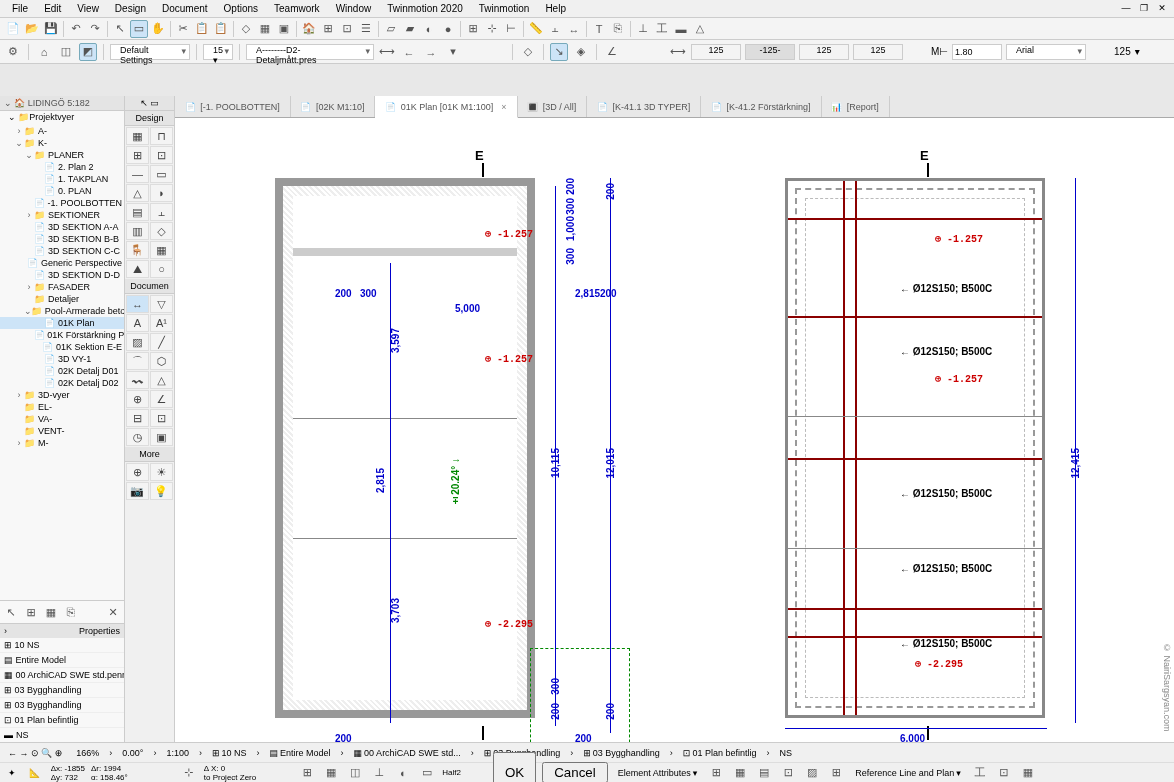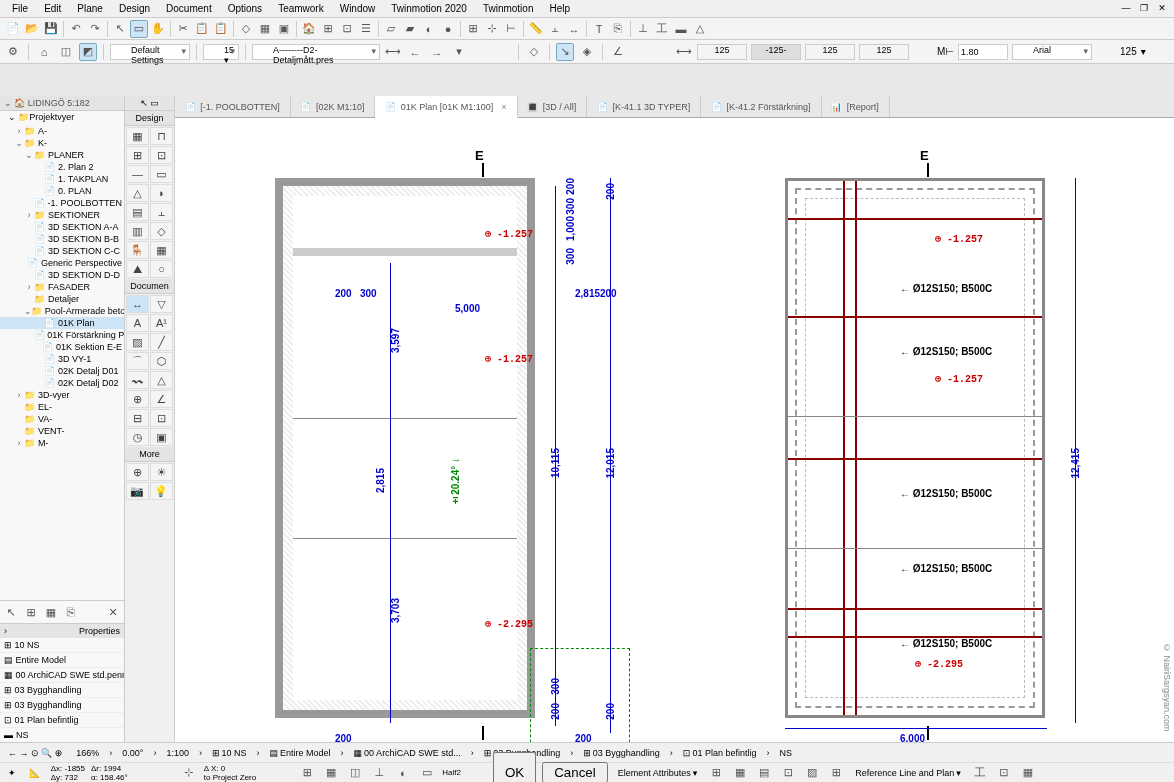--- a/index.html
+++ b/index.html
@@ -39,34 +39,34 @@
 .rebar { position: absolute; color: #000; font-weight: bold; font-size: 10px; }
 .section-mark { position: absolute; font-weight: bold; font-size: 13px; }
 .detail-label { position: absolute; color: #008800; font-weight: bold; font-size: 10px; border: 1px solid #008800; padding: 2px 6px; }
 .props-panel { position: absolute; left: 0; bottom: 22px; width: 125px; height: 160px; background: #f8f8f8; border-top: 1px solid #ccc; border-right: 1px solid #ccc; font-size: 9px; overflow: hidden; }
 .props-header { background: #e4e4e4; padding: 2px 4px; display: flex; justify-content: space-between; }
 .props-item { padding: 2px 4px; border-bottom: 1px solid #eee; display: flex; align-items: center; gap: 3px; white-space: nowrap; overflow: hidden; }
 .statusbar { position: absolute; bottom: 0; left: 0; right: 0; height: 40px; background: #f0f0f0; border-top: 1px solid #ccc; }
 .status-row { height: 20px; display: flex; align-items: center; padding: 0 4px; font-size: 9px; gap: 6px; border-bottom: 1px solid #ddd; }
 .status-item { display: flex; align-items: center; gap: 2px; padding: 0 4px; }
 .input-small { width: 50px; height: 16px; border: 1px solid #ccc; font-size: 9px; padding: 0 2px; }
-.dropdown { height: 16px; border: 1px solid #ccc; font-size: 9px; padding: 0 14px 0 20px; background: #fff; position: relative; }
+.dropdown { height: 16px; border: 1px solid #ccc; font-size: 9px; padding: 0 14px 0 9px; background: #fff; position: relative; }
 .dropdown::after { content: '▾'; position: absolute; right: 3px; top: 1px; color: #666; }
 .watermark { position: absolute; right: 2px; bottom: 50px; writing-mode: vertical-rl; font-size: 9px; color: #888; }
 .dim-line { position: absolute; background: #0000cc; }
 .dim-line-h { height: 1px; }
 .dim-line-v { width: 1px; }
 </style>
 </head>
 <body>
 
 <div class="menubar">
   <span>File</span>
   <span>Edit</span>
-  <span>Plane</span>
+  <span>View</span>
   <span>Design</span>
   <span>Document</span>
   <span>Options</span>
   <span>Teamwork</span>
   <span>Window</span>
   <span>Twinmotion 2020</span>
   <span>Twinmotion</span>
   <span>Help</span>
   <div class="window-controls">
     <span>—</span>

